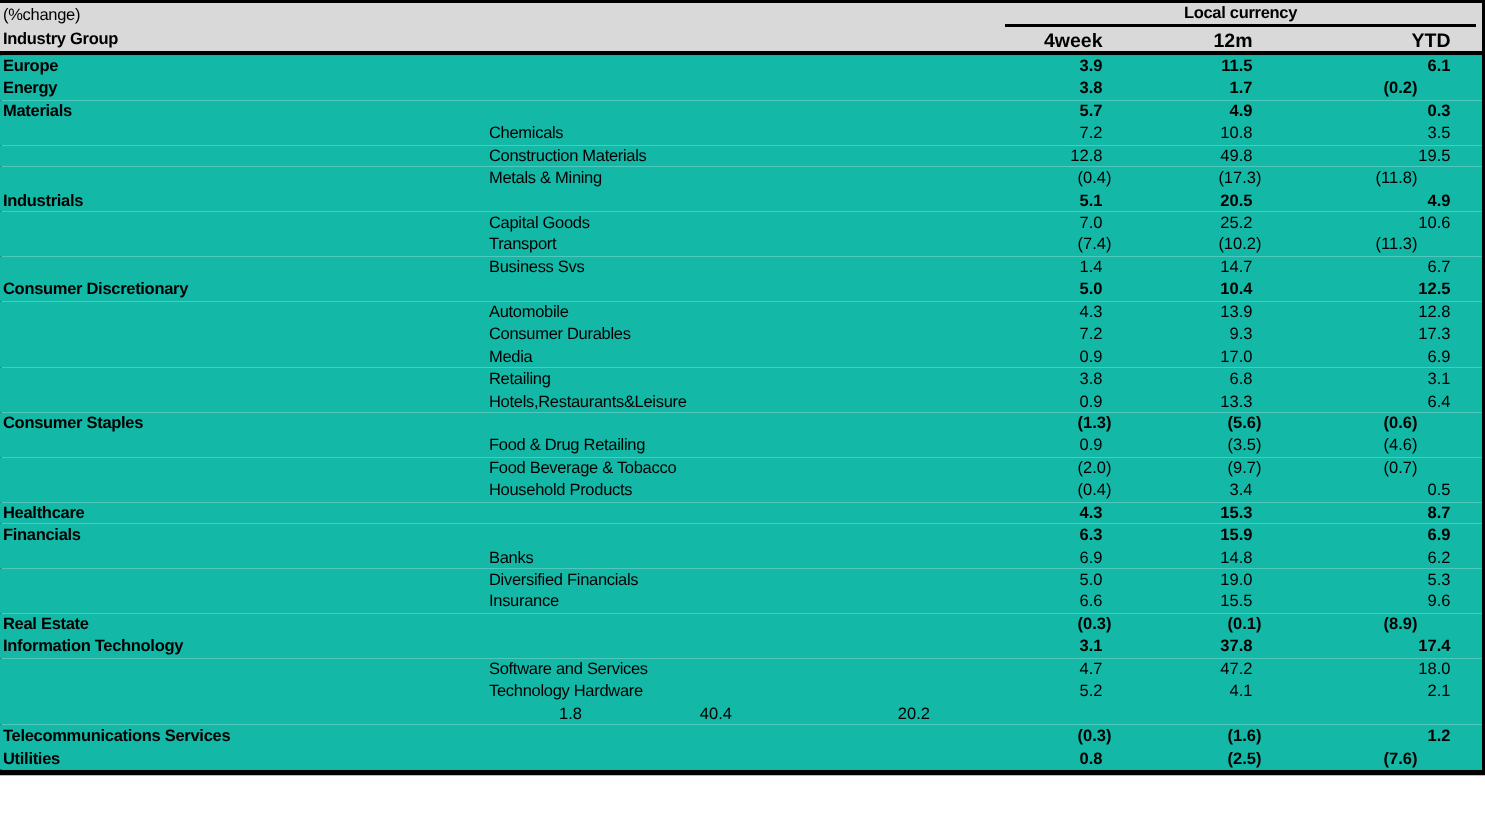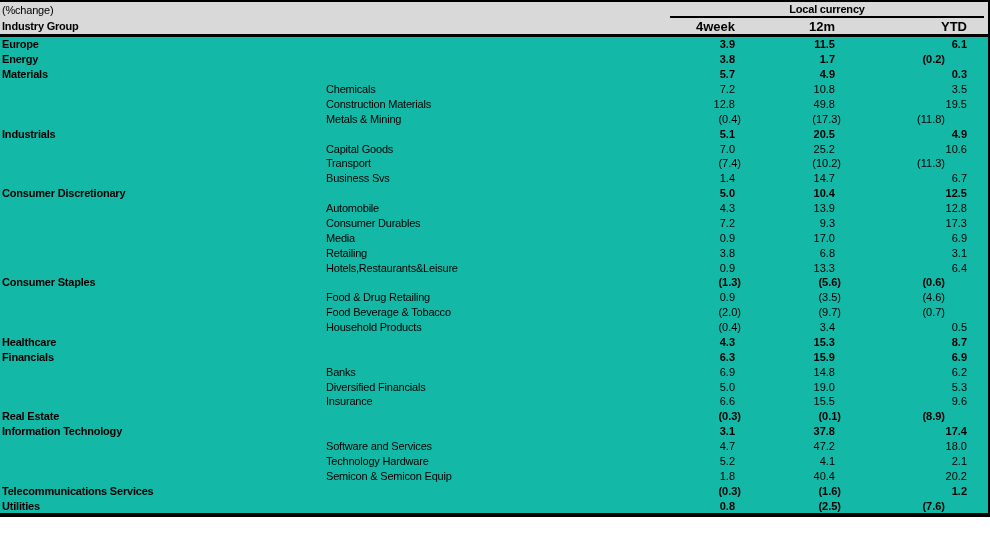--- a/index.html
+++ b/index.html
@@ -315,21 +315,20 @@
       </div>
       <div class="row">
         <div class="cell name"></div>
         <div class="cell sub">Technology Hardware</div>
         <div class="cell num c1">5.2</div>
         <div class="cell num c2">4.1</div>
         <div class="cell num c3">2.1</div>
       </div>
       <div class="row">
         <div class="cell name"></div>
-        <div class="cell sub">Semicon &amp; Semicon Equip</div>
         <div class="cell num c1">1.8</div>
         <div class="cell num c2">40.4</div>
         <div class="cell num c3">20.2</div>
       </div>
       <div class="row bold">
         <div class="cell name">Telecommunications Services</div>
         <div class="cell sub"></div>
         <div class="cell num c1 neg">(0.3)</div>
         <div class="cell num c2 neg">(1.6)</div>
         <div class="cell num c3">1.2</div>

